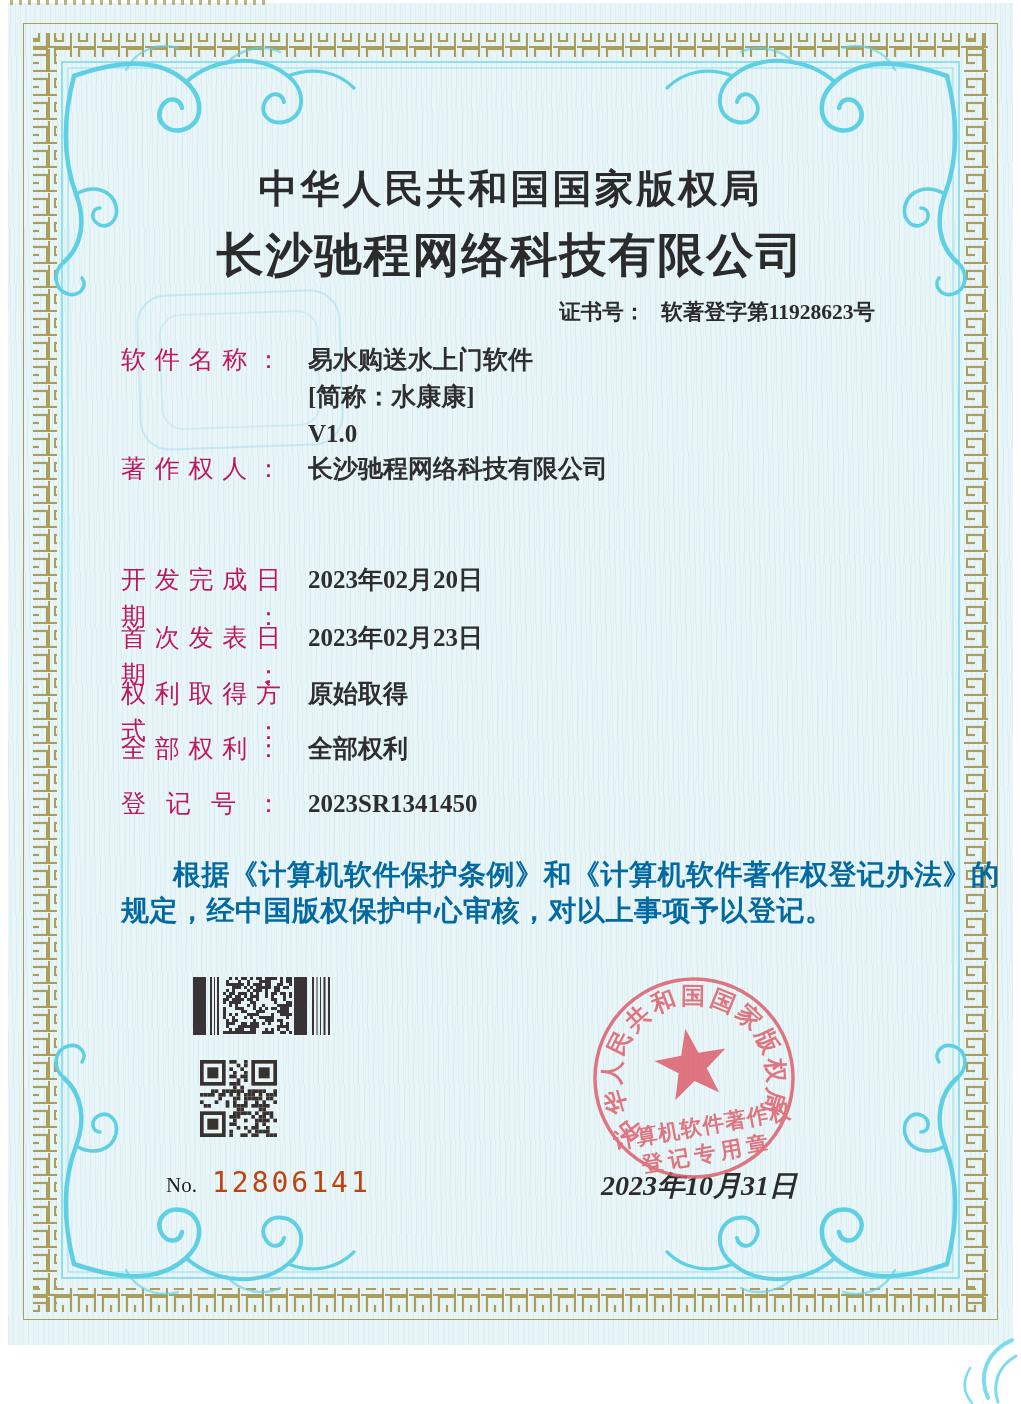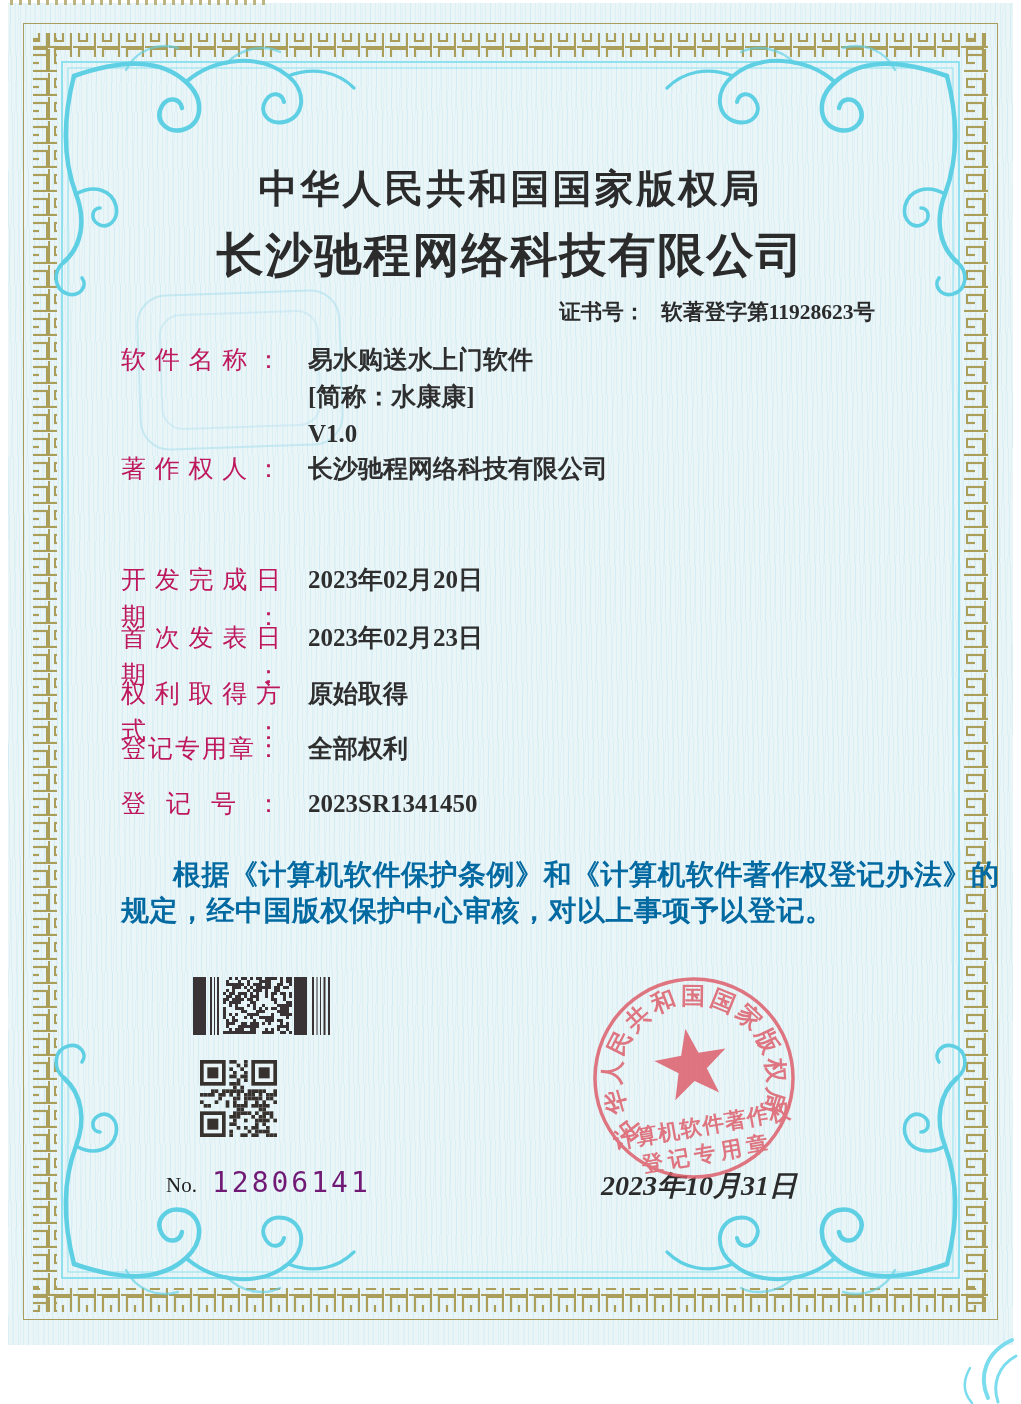--- a/index.html
+++ b/index.html
@@ -59,21 +59,21 @@
   .stmt.l1{top:856px;padding-left:52px;}
   .stmt.l2{top:864px;margin-top:28px;}
   
   .barcode{position:absolute;left:193px;top:977px;}
   .qrcode{position:absolute;left:200px;top:1060px;}
   
   .serial{position:absolute;left:166px;top:1166px;display:flex;gap:15px;align-items:baseline;}
   .serial .no{font-size:21px;color:#1f1f1f;}
   .serial .num{
     font-family:"DejaVu Sans Mono","Liberation Mono",monospace;
-    font-size:28px;color:#701a75;letter-spacing:3px;font-weight:500;
+    font-size:28px;color:#c2410c;letter-spacing:3px;font-weight:500;
   }
   .issue-date{position:absolute;left:601px;top:1167px;font-size:28px;font-weight:bold;white-space:nowrap;font-style:italic;}
   
   .stamp{position:absolute;left:569px;top:950px;opacity:.82;}
   .stamp text{font-family:"Liberation Sans","DejaVu Sans",sans-serif;}
 </style>
 </head>
 <body>
 
 <div class="paper"></div>
@@ -149,21 +149,21 @@
 </div>
 <div class="frow r3">
   <div class="flabel">首次发表日期：</div>
   <div class="fvalue">2023年02月23日</div>
 </div>
 <div class="frow r4">
   <div class="flabel">权利取得方式：</div>
   <div class="fvalue">原始取得</div>
 </div>
 <div class="frow r5">
-  <div class="flabel">登记专用章：</div>
+  <div class="flabel">全部权利：</div>
   <div class="fvalue">全部权利</div>
 </div>
 <div class="frow r6">
   <div class="flabel">登记号：</div>
   <div class="fvalue">2023SR1341450</div>
 </div>
 
 <div class="stmt l1">根据《计算机软件保护条例》和《计算机软件著作权登记办法》的</div>
 <div class="stmt l2">规定，经中国版权保护中心审核，对以上事项予以登记。</div>
 

